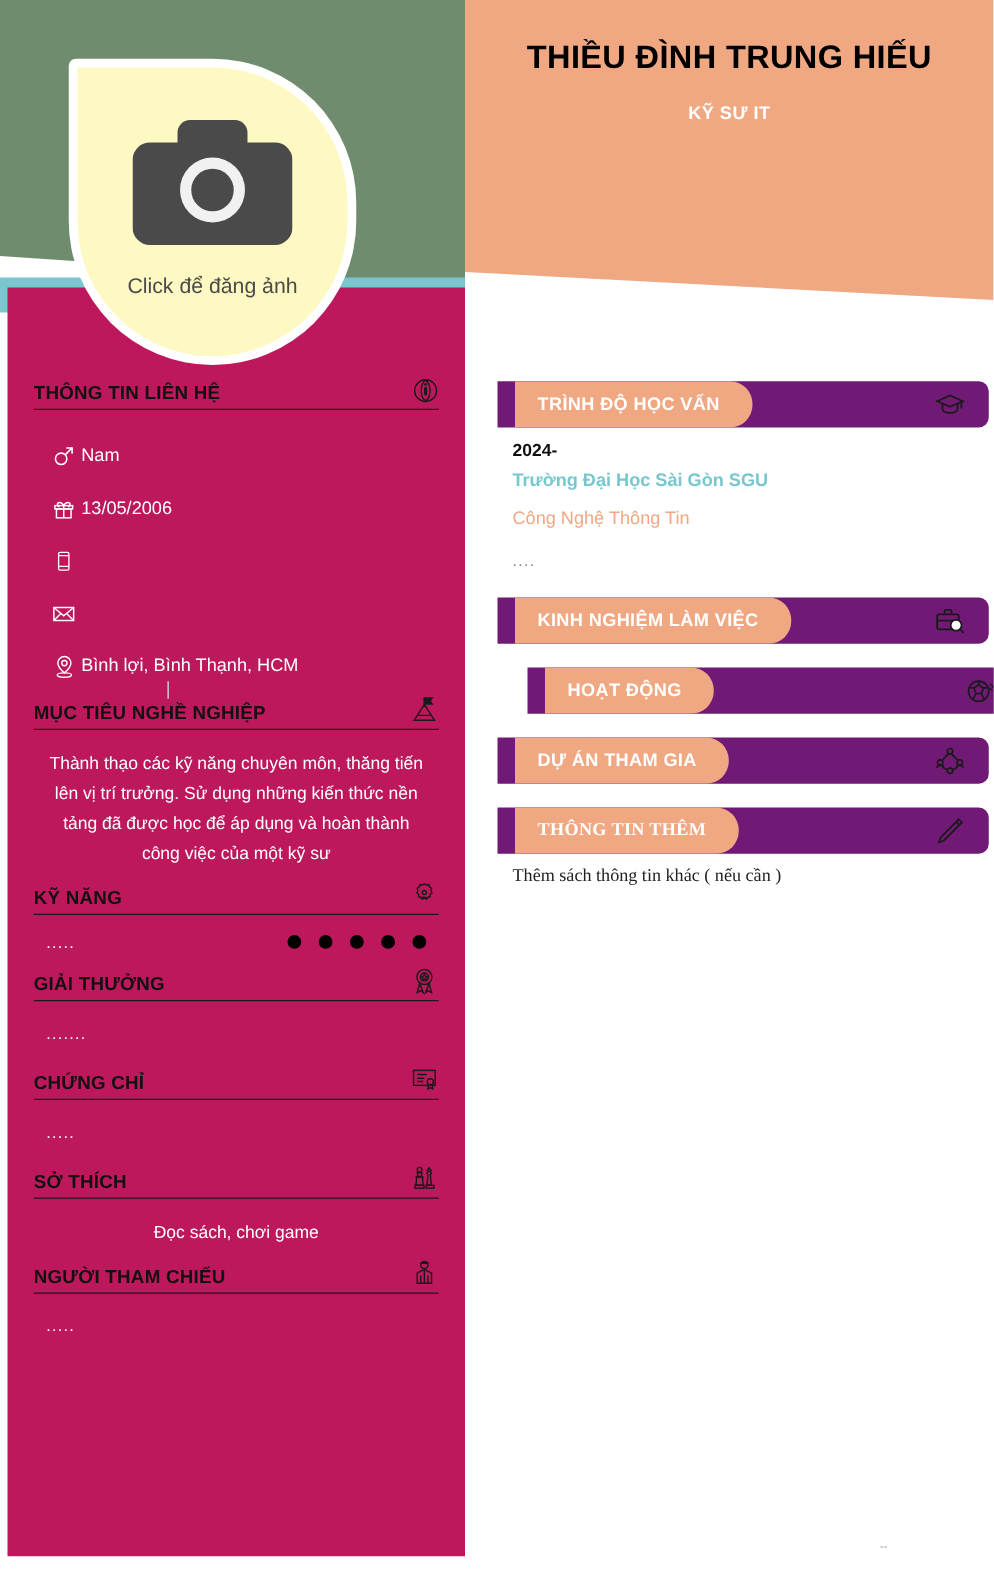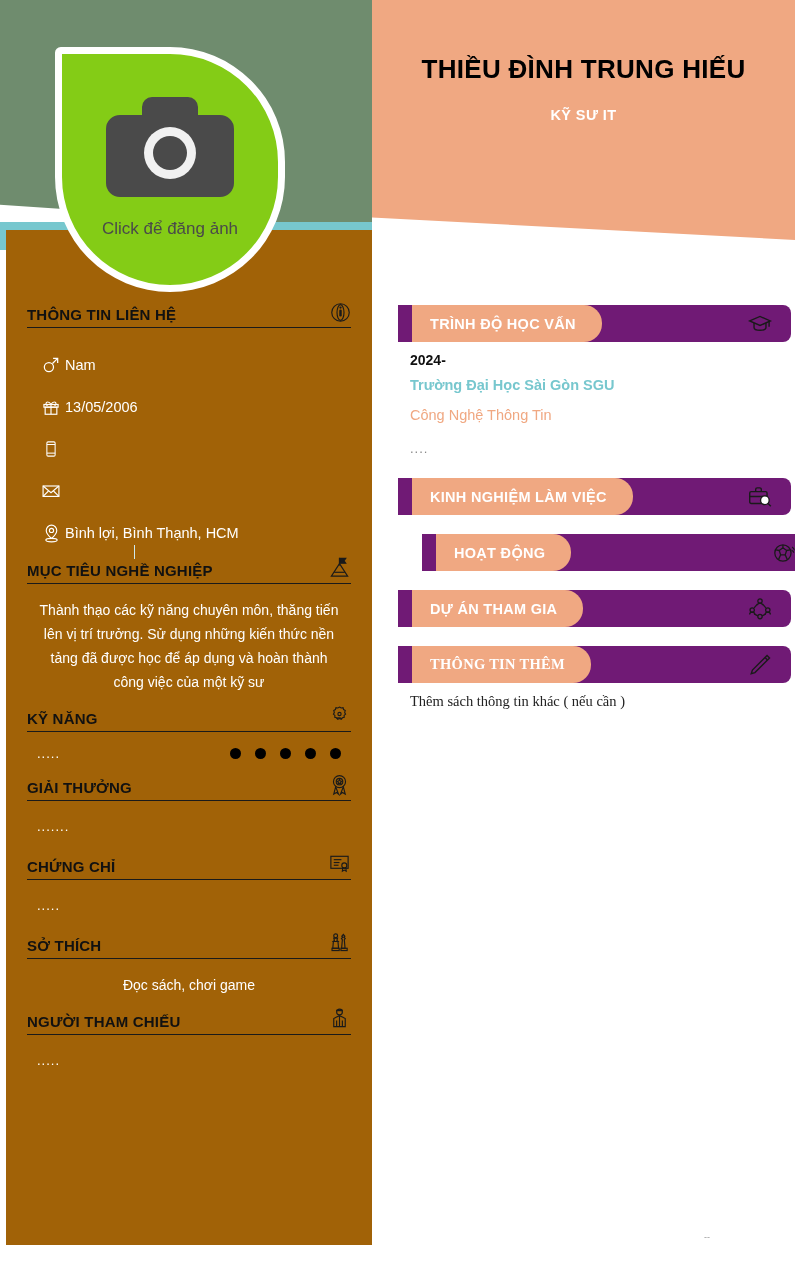--- a/index.html
+++ b/index.html
@@ -37,56 +37,56 @@
     position: absolute; left: 0; top: 222px;
     width: 372px; height: 40px;
     background: #77C7CE;
   }
 
   #name-title {
     position: absolute; left: 372px; top: 0;
     width: 423px; height: 200px;
     display: flex; flex-direction: column;
     align-items: center; justify-content: flex-start;
-    padding-top: 54px;
+    padding-top: 30px;
     z-index: 5;
   }
   #name-title .cv-name {
     font-size: 26px; font-weight: bold; color: #000000;
     letter-spacing: 0.3px; white-space: nowrap;
   }
   #name-title .cv-role {
     margin-top: 22px;
     font-size: 14.5px; font-weight: bold; color: #ffffff;
     letter-spacing: 0.4px;
   }
 
   
   #photo-box {
     position: absolute; left: 55px; top: 47px;
     width: 230px; height: 245px;
-    background: #84cc16;
+    background: #fef9c3;
     border: 7px solid #ffffff;
     border-radius: 6px 120px 120px 120px;
     z-index: 10;
     display: flex; flex-direction: column;
     align-items: center; justify-content: center;
     cursor: pointer;
   }
   #photo-box .cam-icon { margin-top: -10px; }
   #photo-box .cam-label {
     margin-top: 12px;
     font-size: 17px; color: #4A4A4A;
   }
 
   
   #sidebar {
     position: absolute; left: 6px; top: 230px;
     width: 366px; height: 1015px;
-    background: #a16207;
+    background: #be185d;
     padding: 72px 21px 0 21px;
     z-index: 2;
   }
   .side-sec { margin-bottom: 2px; }
   .side-head {
     display: flex; align-items: flex-end; justify-content: space-between;
     border-bottom: 1.6px solid #1a1a1a;
     padding-bottom: 4px;
   }
   .side-head .side-title {

